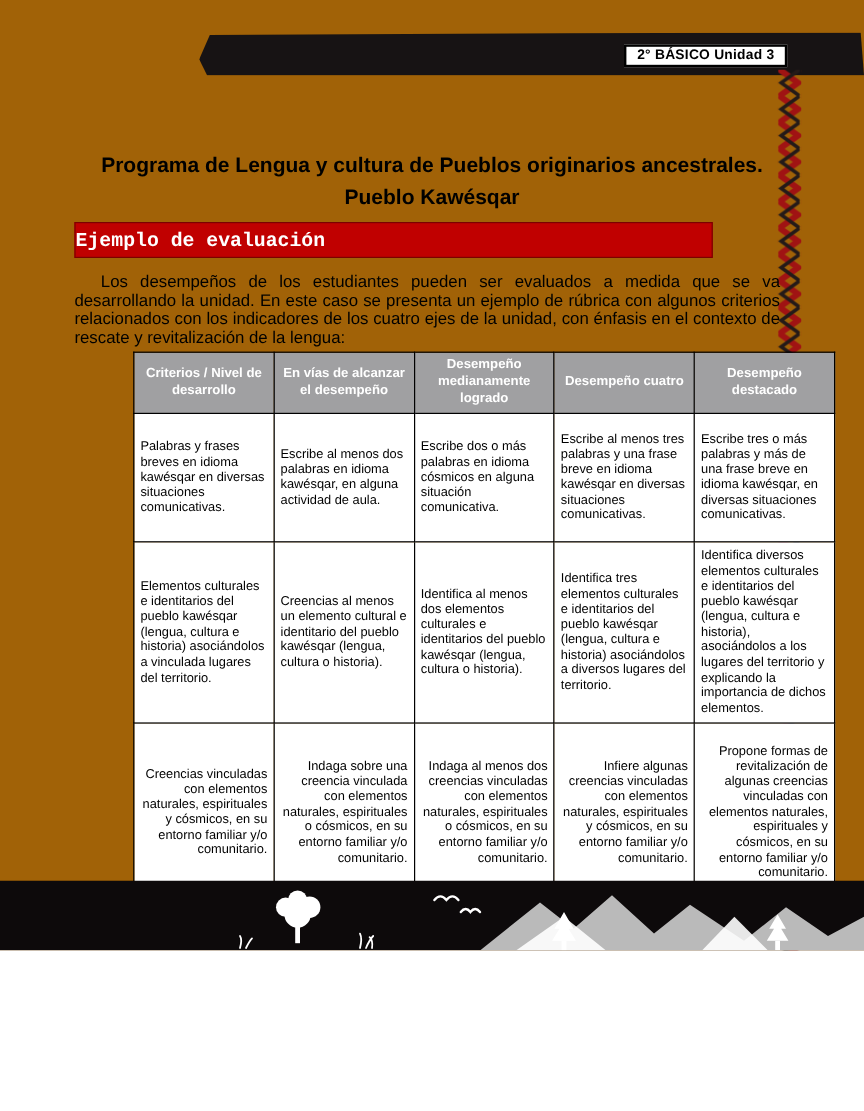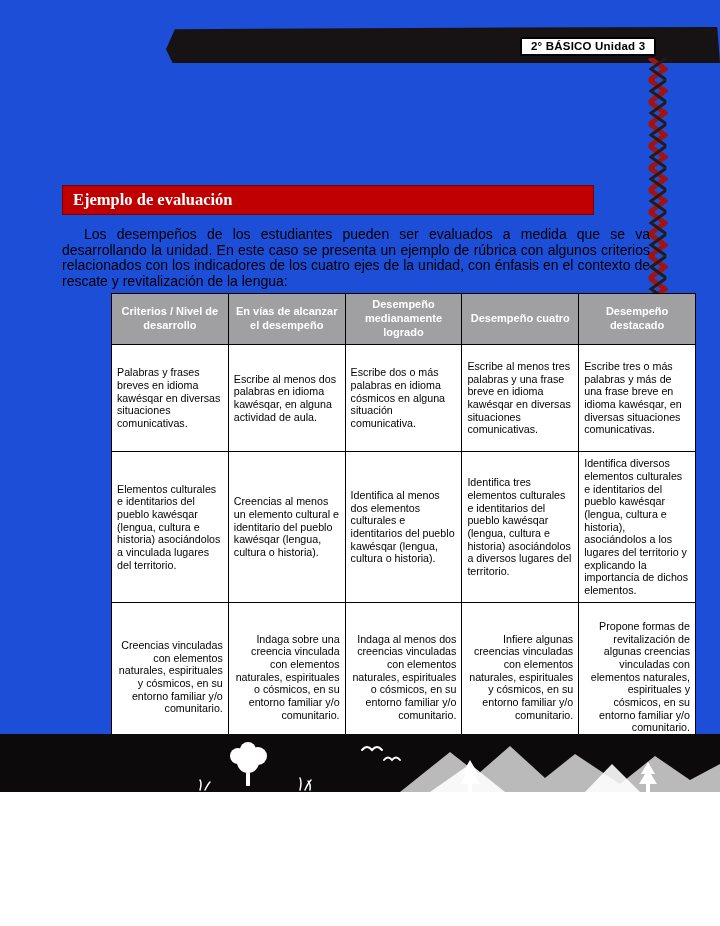--- a/index.html
+++ b/index.html
@@ -1,20 +1,20 @@
 <!DOCTYPE html>
 <html><head>
 <meta charset="utf-8">
 <style>
   html, body { margin: 0; padding: 0; background: #ffffff; }
   .page {
     position: relative;
     width: 720px;
     height: 792px;
-    background: #1d4ed8;
+    background: #a16207;
     font-family: "Liberation Sans", sans-serif;
     color: #000;
     overflow: hidden;
   }
 
   
   .top-band {
     position: absolute;
     left: 166px;
     top: 27px;
@@ -65,25 +65,25 @@
     top: 185px;
     width: 532px;
     height: 30px;
     background: #c00000;
     border: 1px solid #7c0000;
     box-sizing: border-box;
     display: flex;
     align-items: center;
   }
   .banner-text {
-    font-family: Liberation Serif, serif;
+    font-family: Liberation Mono, monospace;
     font-weight: bold;
     font-size: 16.5px;
     color: #ffffff;
-    padding-left: 10px;
+    padding-left: 0;
   }
 
   
   .intro {
     position: absolute;
     left: 62px;
     top: 227px;
     width: 588px;
     margin: 0;
     font-size: 14px;
@@ -154,20 +154,21 @@
       <defs>
         <pattern id="ricrac" width="20" height="22" patternUnits="userSpaceOnUse">
           <path d="M3 1 L17 11 L3 21" fill="none" stroke="#a01313" stroke-width="5" stroke-linecap="round"></path>
           <path d="M17 1 L3 11 L17 21" fill="none" stroke="#241a18" stroke-width="3" stroke-linecap="round"></path>
         </pattern>
       </defs>
       <rect width="20" height="814" fill="url(#ricrac)"></rect>
     </svg>
   </div>
 
+  <h1 class="title">Programa de Lengua y cultura de Pueblos originarios ancestrales. Pueblo Kawésqar</h1>
 
   <div class="banner">
     <span class="banner-text">Ejemplo de evaluación</span>
   </div>
 
   <p class="intro">Los desempeños de los estudiantes pueden ser evaluados a medida que se va desarrollando la unidad. En este caso se presenta un ejemplo de rúbrica con algunos criterios relacionados con los indicadores de los cuatro ejes de la unidad, con énfasis en el contexto de rescate y revitalización de la lengua:</p>
 
   <table class="rubric">
     <thead>
       <tr>

